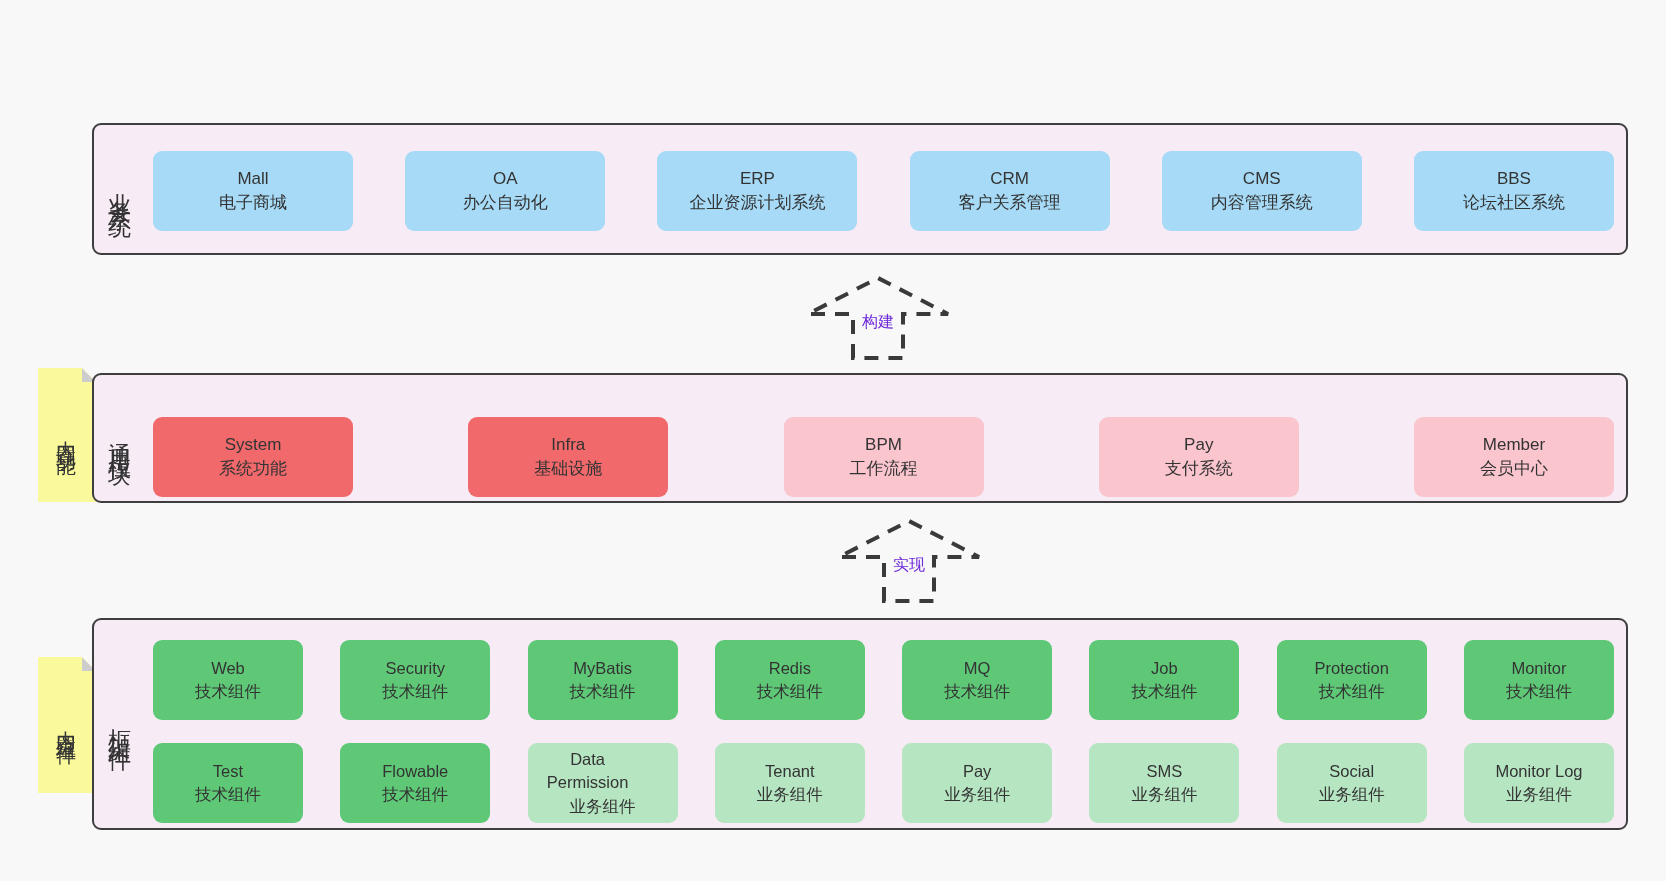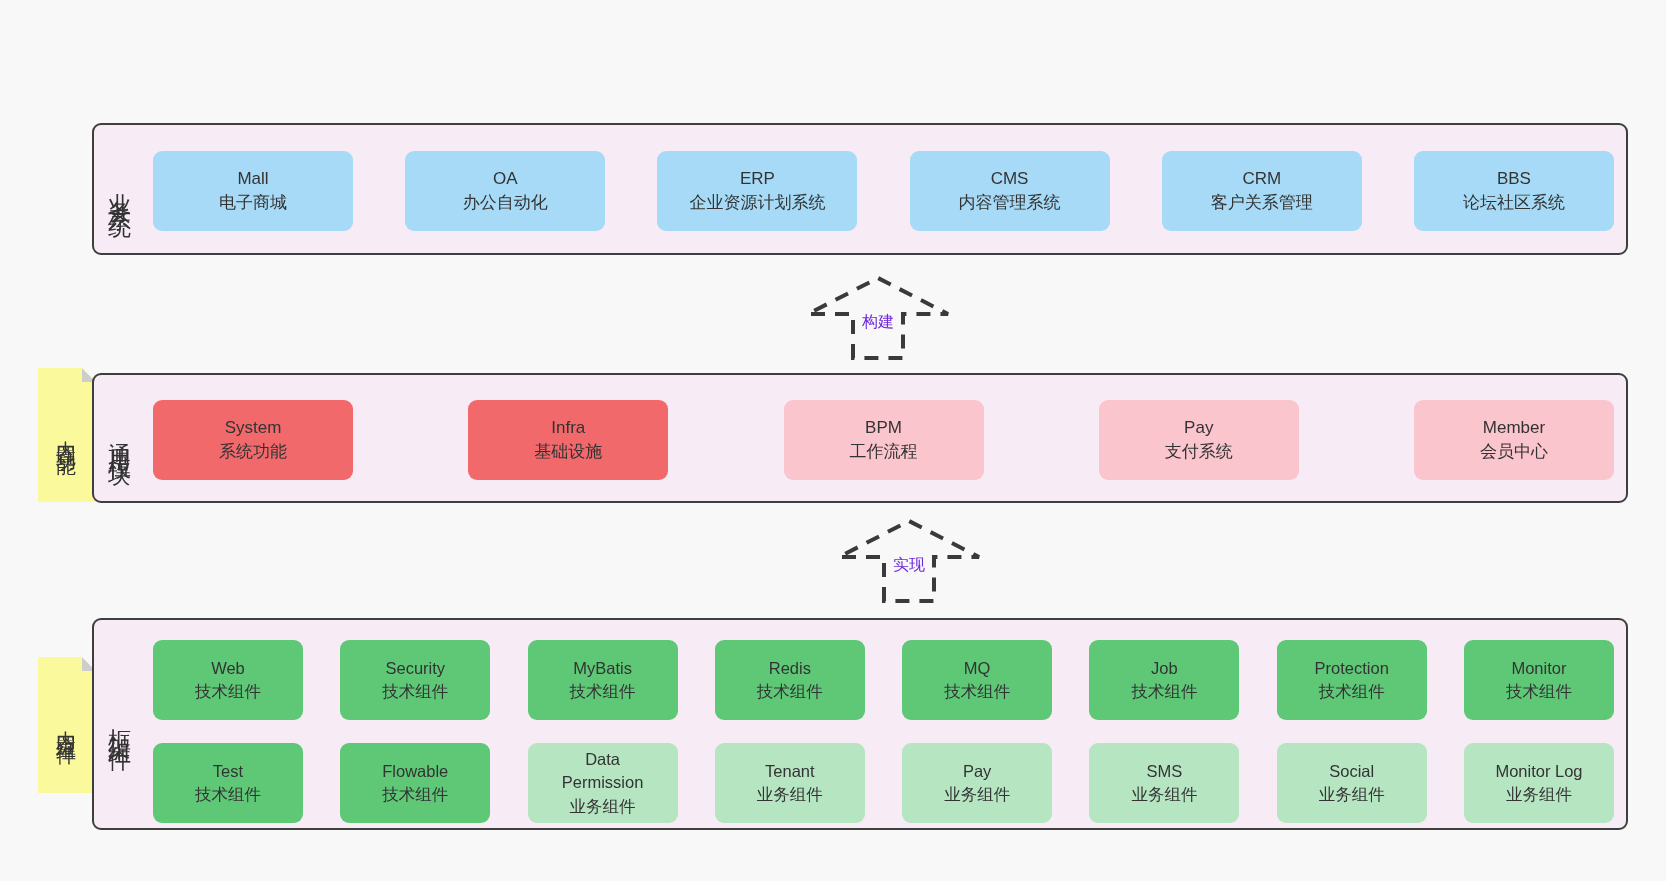--- a/index.html
+++ b/index.html
@@ -38,21 +38,20 @@
     left:59px; right:12px;
     display:flex;
     justify-content:space-between;
   }
   .box {
     height:80px;
     border-radius:9px;
     display:flex;
     flex-direction:column;
     justify-content:center;
-    align-items:center;
     text-align:center;
     color:#333;
     line-height:1.42;
     box-sizing:border-box;
   }
   .w6 { width:200px; font-size:17px; }
   .w8 { width:150px; font-size:16.5px; padding:0 8px; }
   .title.narrow { max-width:104px; }
   .blue  { background:#a6daf6; }
   .red   { background:#f2696c; }
@@ -126,44 +125,44 @@
       </div>
       <div class="box w6 blue">
         <div class="title">OA</div>
         <div class="subtitle">办公自动化</div>
       </div>
       <div class="box w6 blue">
         <div class="title">ERP</div>
         <div class="subtitle">企业资源计划系统</div>
       </div>
       <div class="box w6 blue">
+        <div class="title">CRM</div>
+        <div class="subtitle">客户关系管理</div>
+      </div>
+      <div class="box w6 blue">
         <div class="title">CMS</div>
         <div class="subtitle">内容管理系统</div>
-      </div>
-      <div class="box w6 blue">
-        <div class="title">CRM</div>
-        <div class="subtitle">客户关系管理</div>
       </div>
       <div class="box w6 blue">
         <div class="title">BBS</div>
         <div class="subtitle">论坛社区系统</div>
       </div>
     </div>
   </section>
 
   <div class="arrow" style="left:806px;top:276px;">
     <svg width="144" height="84" viewBox="0 0 144 84">
       <polygon points="47,82 47,38 2,38 72,2 142,38 97,38 97,82" fill="none" stroke="#3a3a3a" stroke-width="4" stroke-dasharray="14 10"></polygon>
     </svg>
     <span class="alabel">构建</span>
   </div>
 
   <section class="layer" style="top:373px;height:130px;">
     <div class="vlabel">通用模块</div>
-    <div class="row" style="top:25px;">
+    <div class="row" style="top:42px;">
       <div class="box w6 red">
         <div class="title">System</div>
         <div class="subtitle">系统功能</div>
       </div>
       <div class="box w6 red">
         <div class="title">Infra</div>
         <div class="subtitle">基础设施</div>
       </div>
       <div class="box w6 pink">
         <div class="title">BPM</div>

